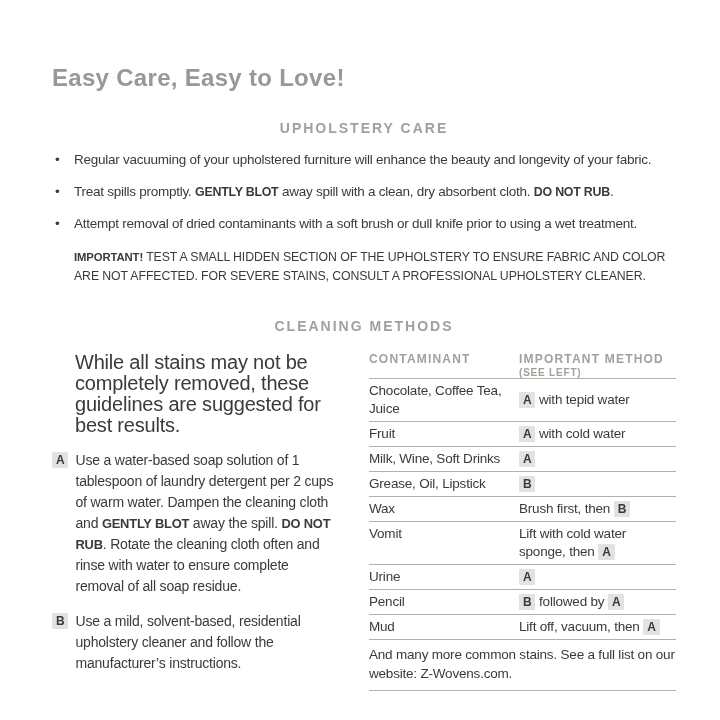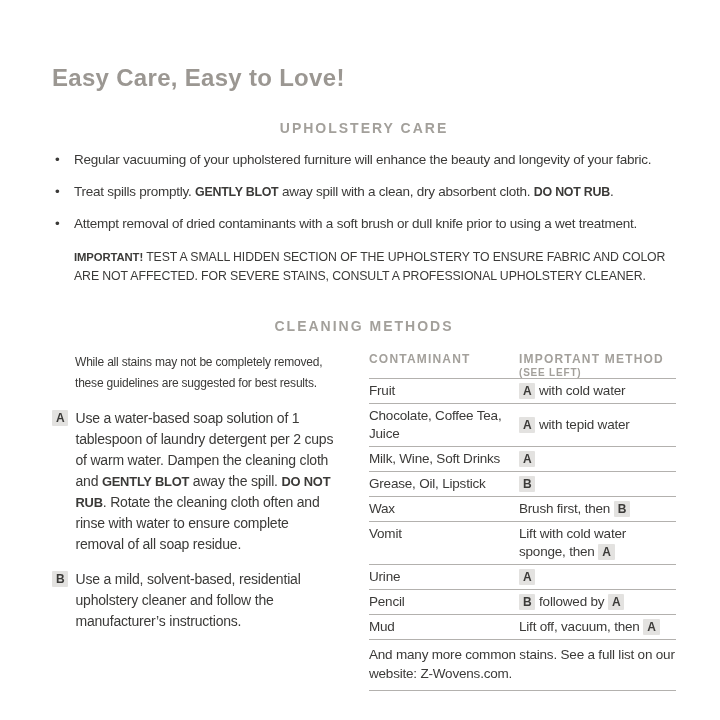--- a/index.html
+++ b/index.html
@@ -47,21 +47,21 @@
     font-size:12.3px;line-height:19px;letter-spacing:-0.1px;
   }
 
   
   .columns{display:flex;margin-top:2px;}
   .col-left{width:305px;flex:none;}
   .col-right{flex:1;margin-left:12px;}
 
   .intro{
     margin:0 0 14px 23px;max-width:262px;
-    font-size:12px;line-height:21px;letter-spacing:-0.2px;
+    font-size:20px;line-height:21px;letter-spacing:-0.2px;
   }
   .method-item{
     display:flex;margin:0 0 14px 0;
     font-size:14px;line-height:21px;letter-spacing:-0.2px;
   }
   .method-item .mbadge{flex:none;margin-right:7px;align-self:flex-start;margin-top:2px;}
   .method-item .mtext{flex:1;max-width:262px;}
 
   .badge{
     display:inline-block;background:var(--badge-bg);
@@ -143,26 +143,26 @@
     <div class="col-right">
       <div class="thead">
         <div class="th1">CONTAMINANT</div>
         <div class="th2">
           <span>IMPORTANT METHOD</span>
           <span class="sub">(SEE LEFT)</span>
         </div>
       </div>
       <div id="table-rows">
           <div class="trow">
+            <div class="td1">Chocolate, Coffee Tea, Juice</div>
+            <div class="td2"><span class="badge">A</span><span> with tepid water</span></div>
+          </div>
+          <div class="trow">
             <div class="td1">Fruit</div>
             <div class="td2"><span class="badge">A</span><span> with cold water</span></div>
-          </div>
-          <div class="trow">
-            <div class="td1">Chocolate, Coffee Tea, Juice</div>
-            <div class="td2"><span class="badge">A</span><span> with tepid water</span></div>
           </div>
           <div class="trow">
             <div class="td1">Milk, Wine, Soft Drinks</div>
             <div class="td2"><span class="badge">A</span></div>
           </div>
           <div class="trow">
             <div class="td1">Grease, Oil, Lipstick</div>
             <div class="td2"><span class="badge">B</span></div>
           </div>
           <div class="trow">

